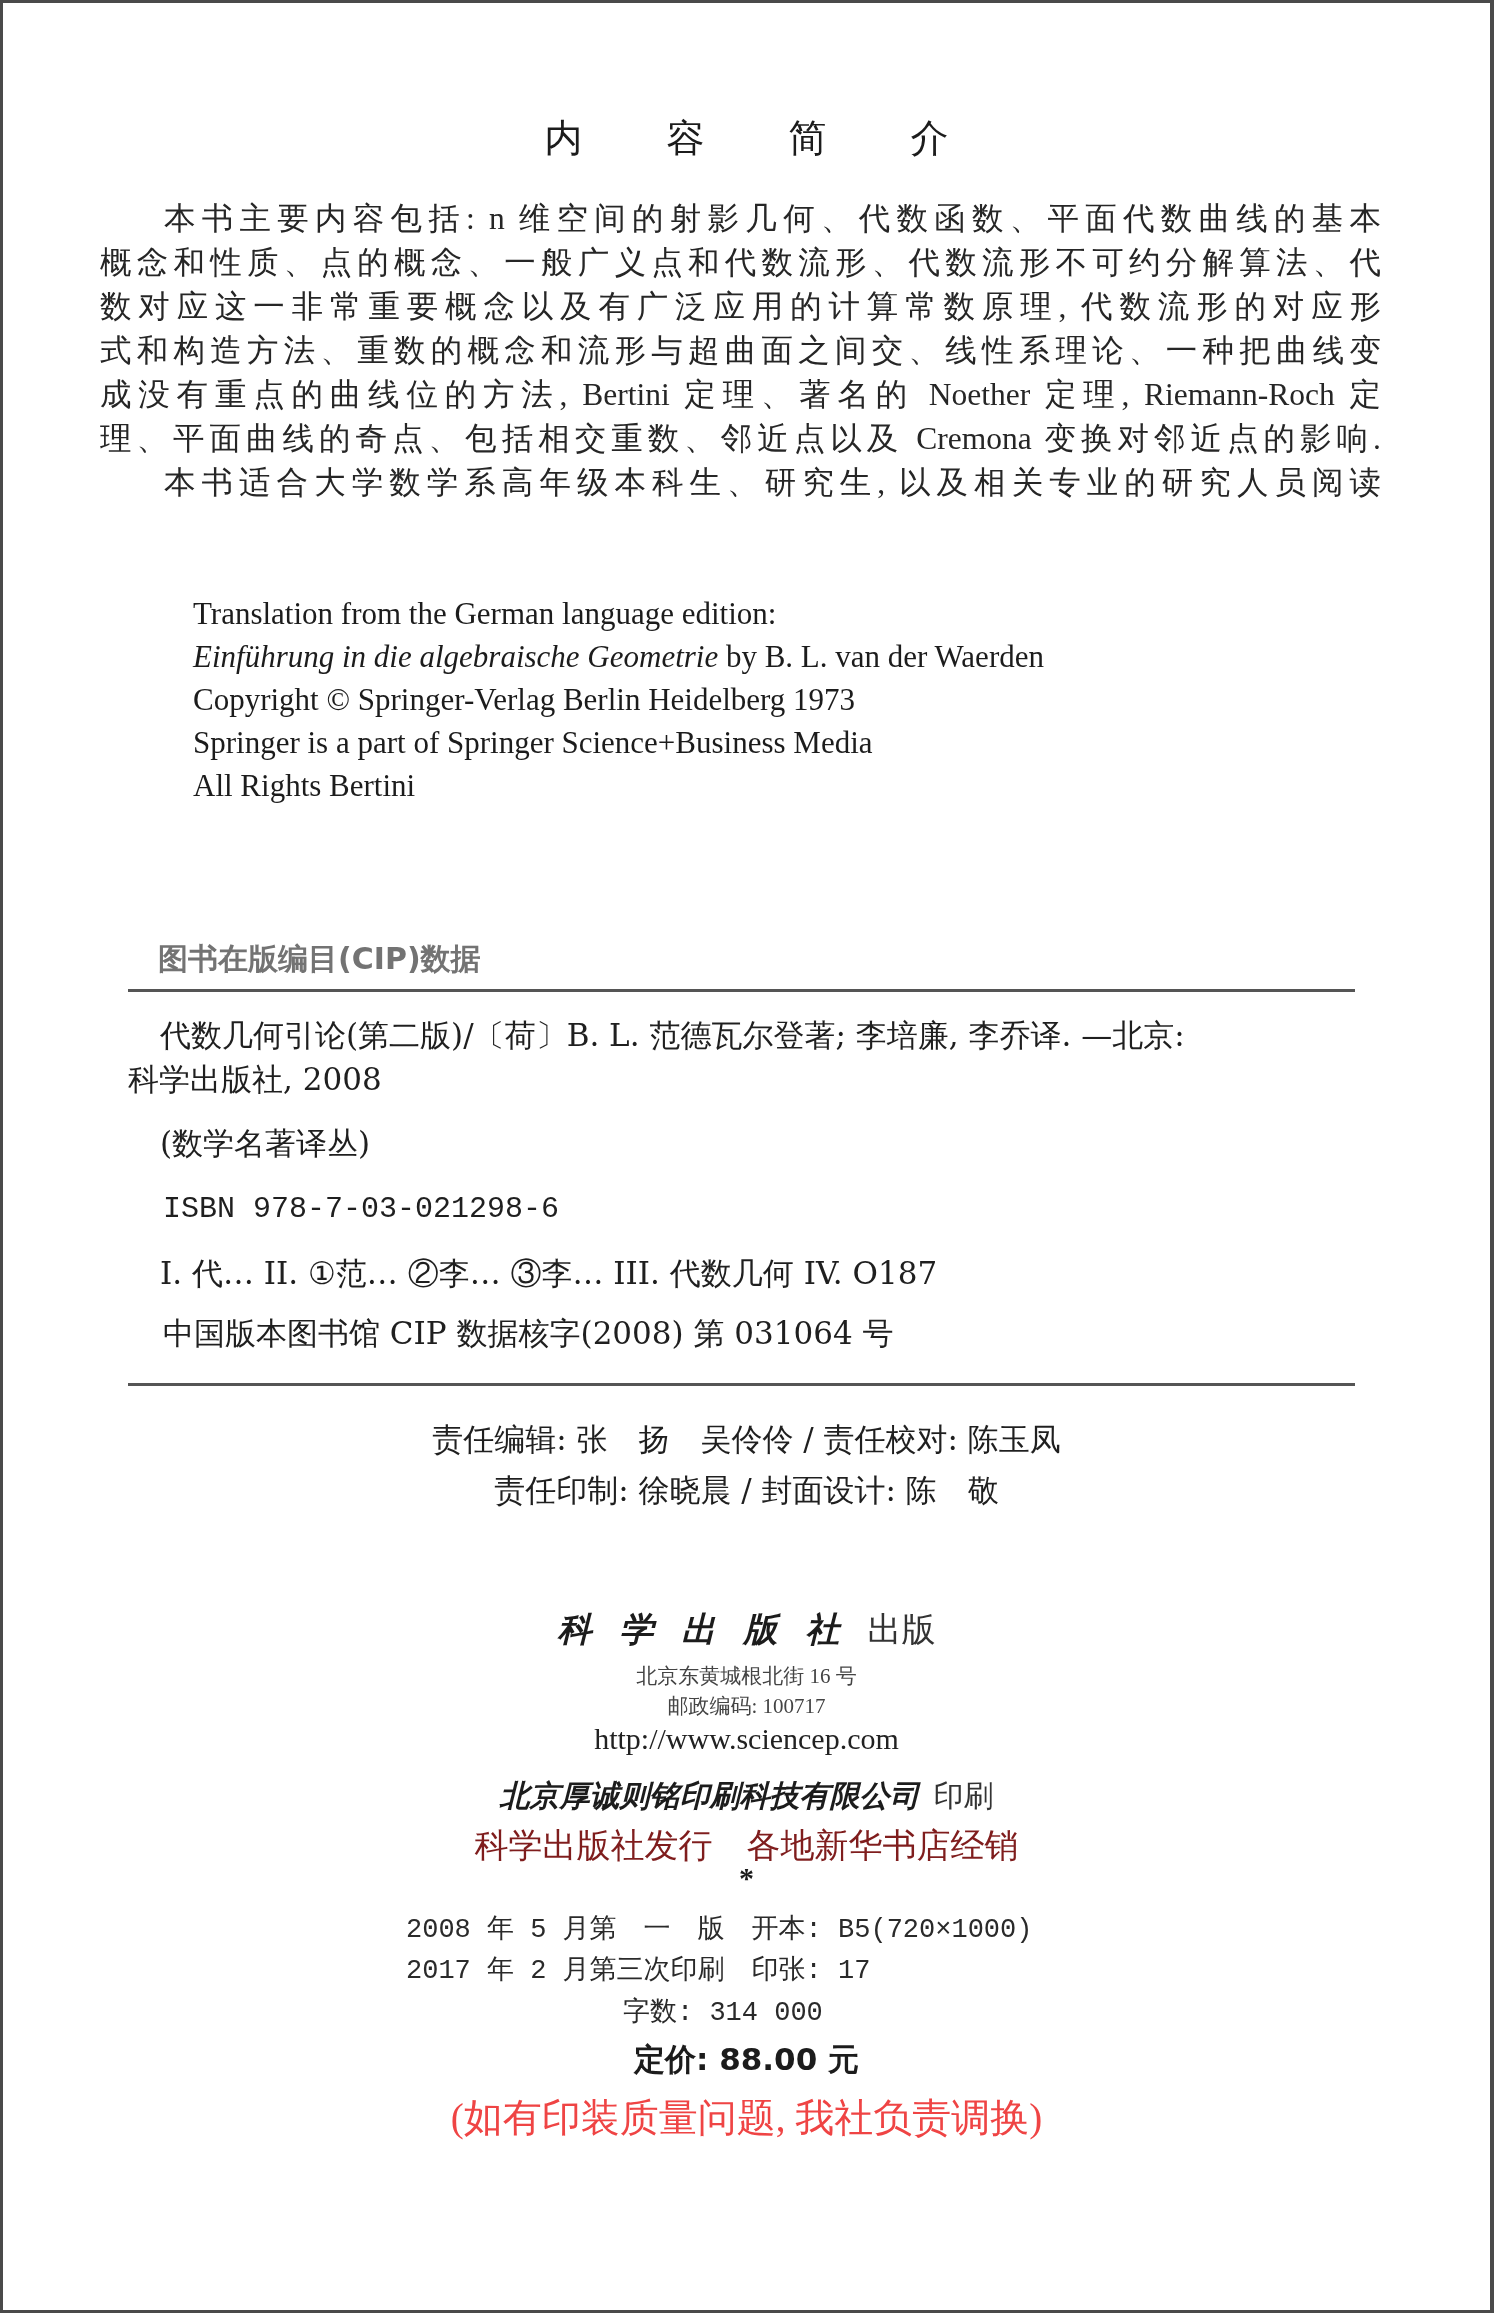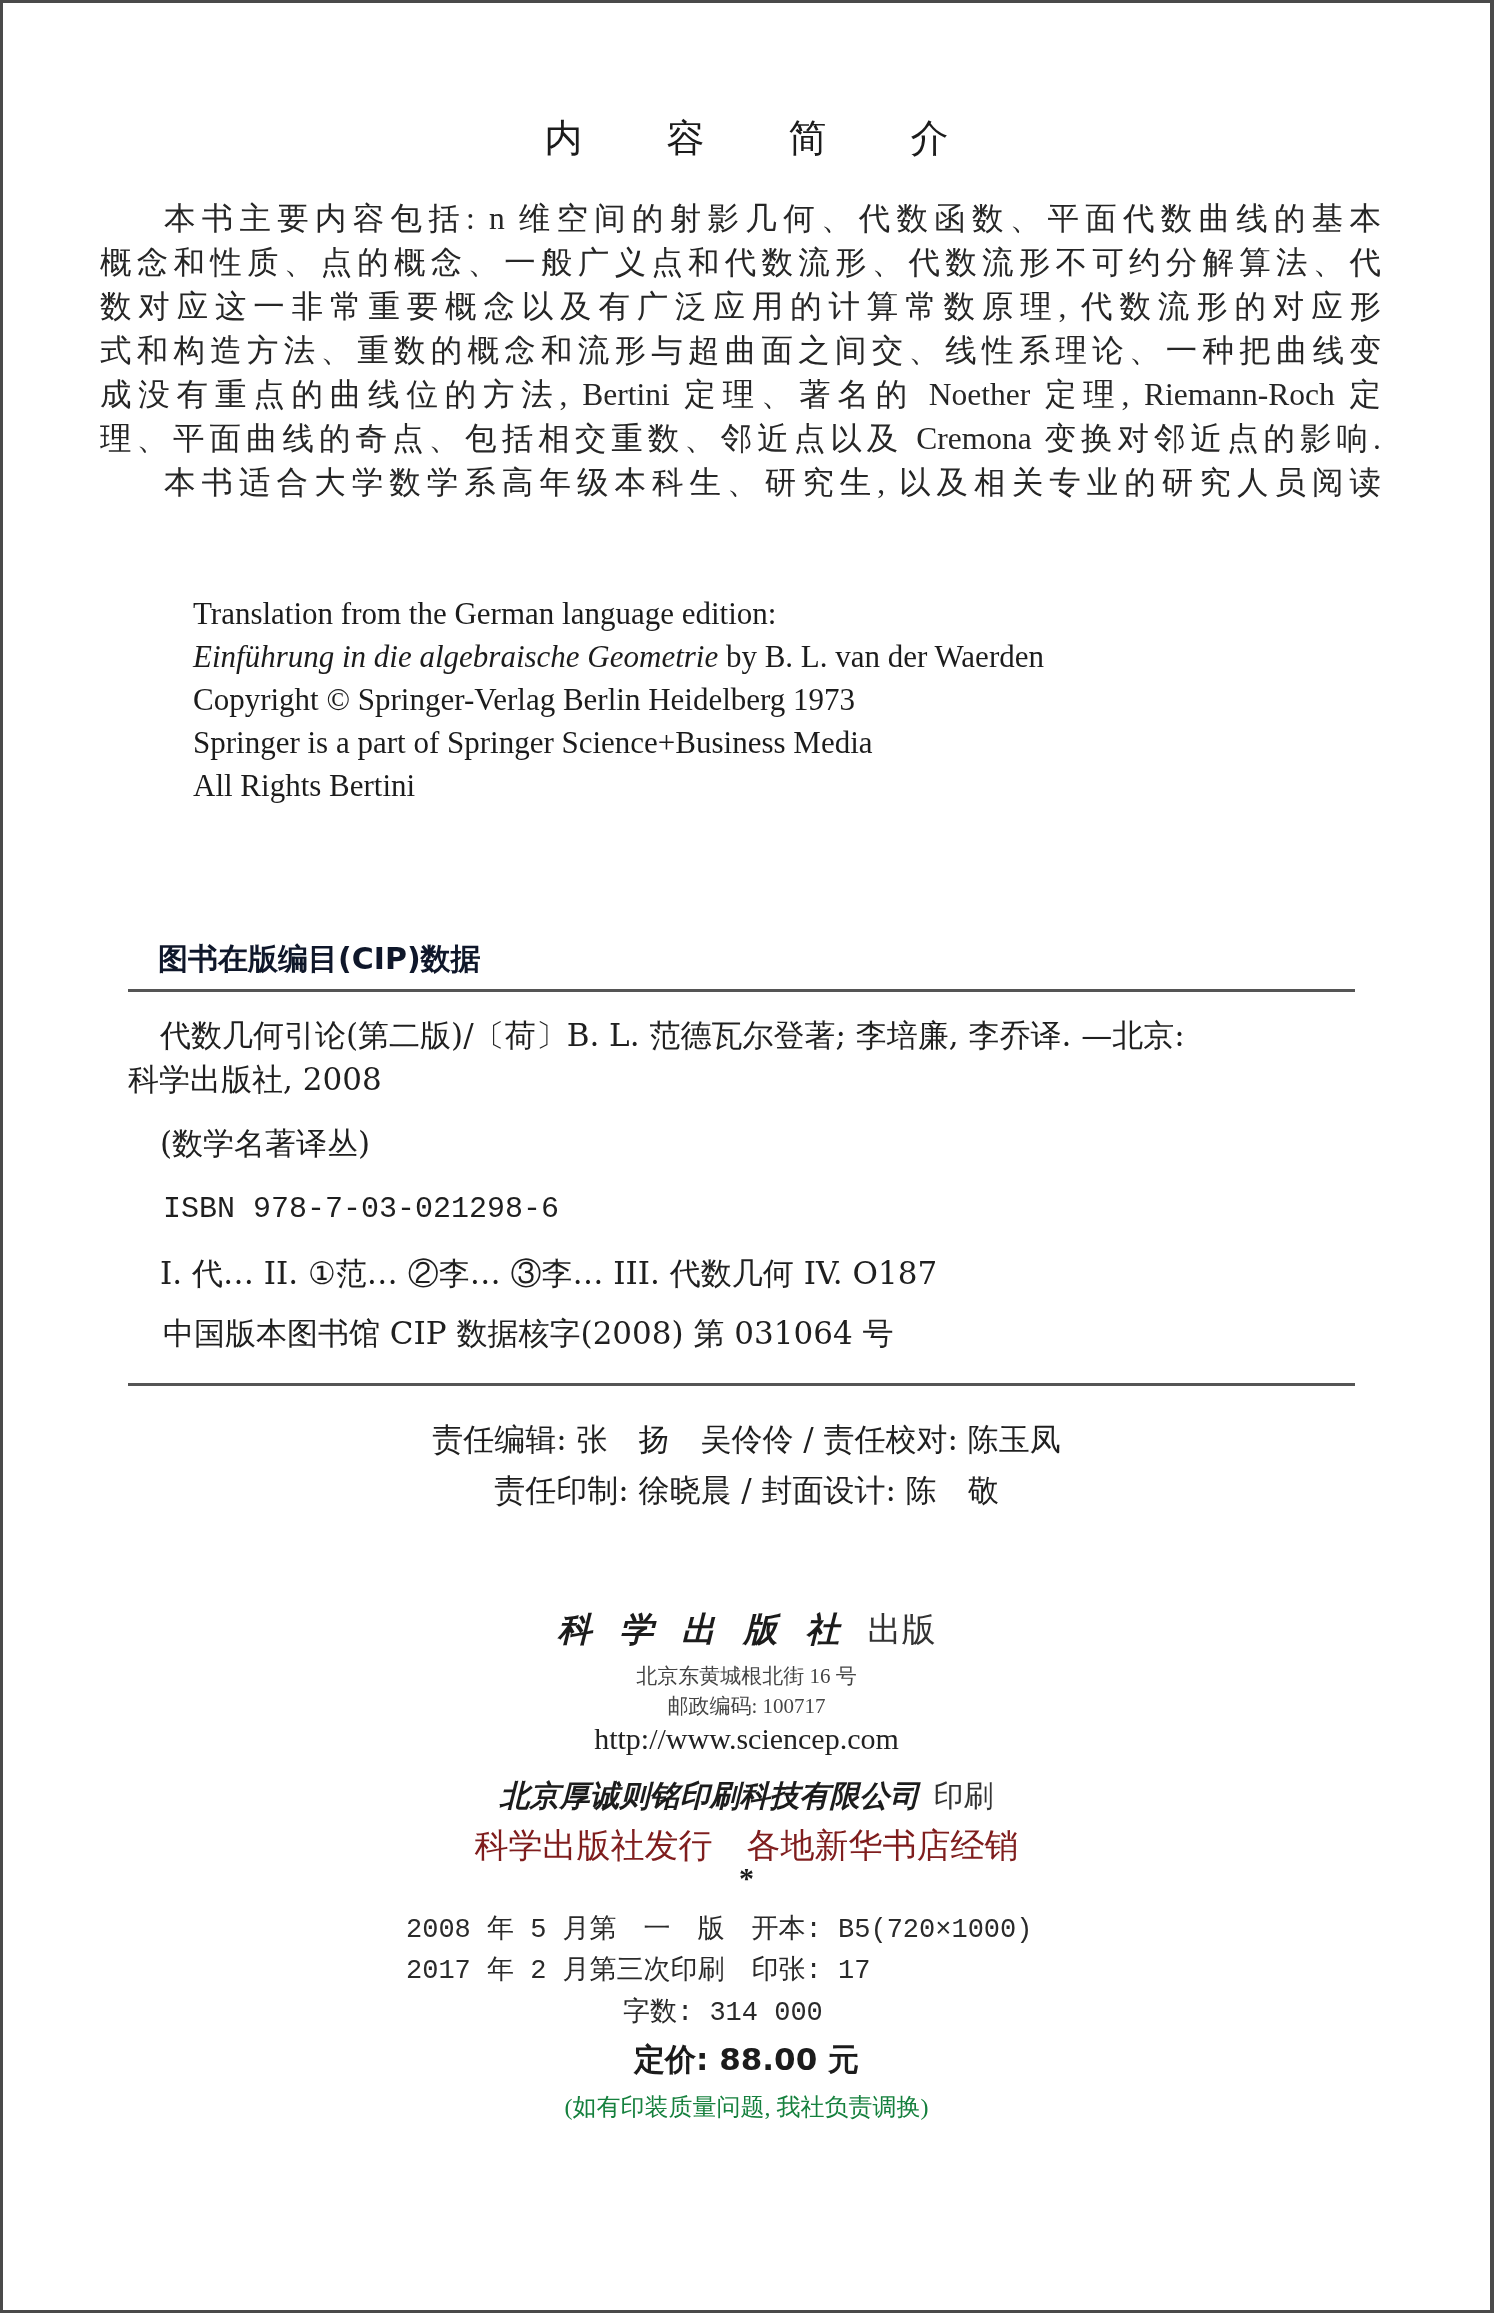--- a/index.html
+++ b/index.html
@@ -13,37 +13,37 @@
     font-family: "Liberation Serif", "DejaVu Serif", serif;
   }
   .abs { position: absolute; white-space: nowrap; }
   .center { left: 0; right: 0; text-align: center; }
   .title { top: 110px; font-size: 38px; letter-spacing: 36px; text-indent: 36px; font-family: "DejaVu Sans", sans-serif; font-weight: normal; }
   .para-line { left: 97px; width: 1281px; font-size: 31.5px; line-height: 44px; text-align: justify; text-align-last: justify; color: #262626; }
   .para-line.first { padding-left: 64px; width: 1217px; }
   .para-line.last { text-align-last: left; }
   .eng { left: 190px; font-size: 31px; line-height: 43px; color: #1c1c1c; }
   .eng i { font-style: italic; }
-  .cip-head { left: 155px; top: 936px; font-size: 30px; font-family: "DejaVu Sans", sans-serif; font-weight: bold; color: #0f172a; }
+  .cip-head { left: 155px; top: 936px; font-size: 30px; font-family: "DejaVu Sans", sans-serif; font-weight: bold; color: #737373; }
   .rule { position: absolute; left: 125px; width: 1227px; height: 3px; background: #555; }
   .cip { font-size: 31px; color: #1f1f1f; font-family: "DejaVu Serif", serif; }
   .cip.mono { font-family: "Liberation Mono", "DejaVu Sans Mono", monospace; font-size: 30px; }
   .editors { font-size: 31px; font-family: "DejaVu Serif", serif; color: #1f1f1f; }
   .pub-name { font-size: 34px; font-weight: bold; font-family: "DejaVu Serif", serif; }
   .pub-name .bold { letter-spacing: 28px; font-style: italic; }
   .pub-name .light { font-weight: normal; font-style: normal; letter-spacing: 0; color: #333; }
   .small { font-size: 21px; color: #444; }
   .url { font-size: 30px; color: #222; }
   .printer { font-size: 30px; font-weight: bold; font-style: italic; font-family: "DejaVu Serif", serif; }
   .printer .light { font-weight: normal; font-style: normal; color: #333; margin-left: 14px; }
   .dist { font-size: 34px; color: #7f1d1d; }
   .star { font-size: 30px; font-weight: bold; }
   .meta { font-size: 27px; color: #2a2a2a; font-family: "Liberation Mono", "DejaVu Sans Mono", monospace; }
   .price { font-size: 31px; font-weight: bold; font-family: "DejaVu Sans", sans-serif; }
-  .notice { font-size: 24px; color: #15803d; }
+  .notice { font-size: 39px; color: #ef4444; }
 </style>
 </head>
 <body>
 
 <div class="page">
 
   <div class="abs para-line first" style="top:194px">本书主要内容包括: n 维空间的射影几何、代数函数、平面代数曲线的基本</div>
 
   <div class="abs center title">内 容 简 介</div>
   <div class="abs para-line" style="top:238px">概念和性质、点的概念、一般广义点和代数流形、代数流形不可约分解算法、代</div>

